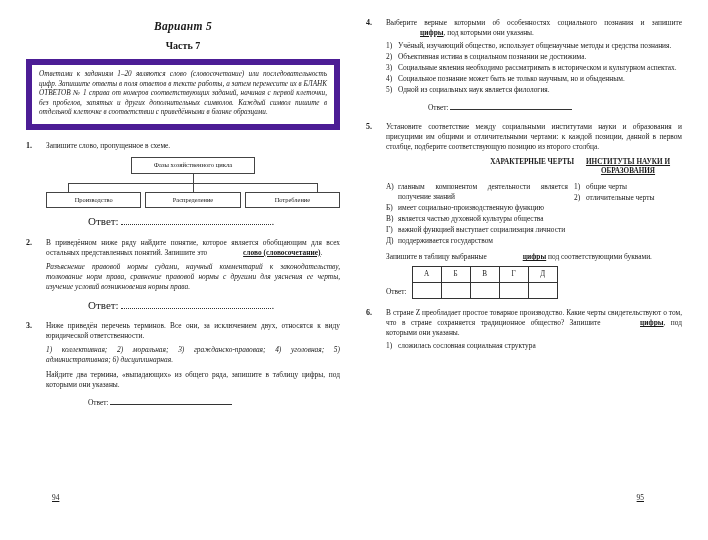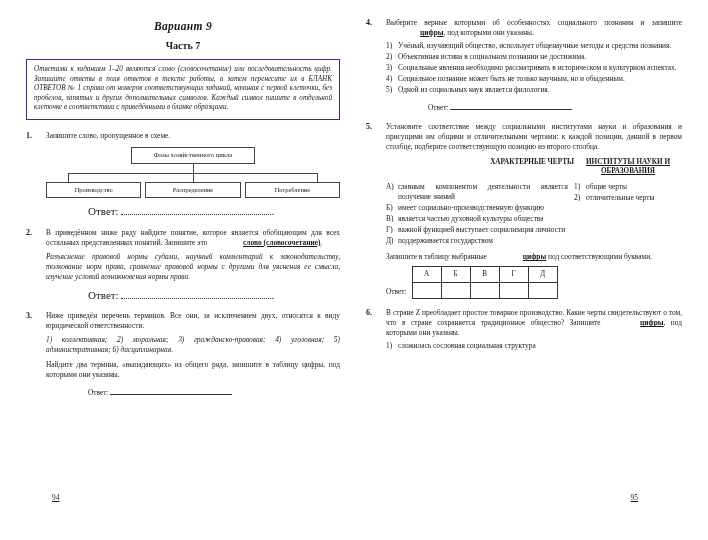--- a/index.html
+++ b/index.html
@@ -36,21 +36,21 @@
     margin:2px 0 8px 0;
     letter-spacing:.3px;
   }
   h2.part{
     text-align:center;
     font-size:10px;
     font-weight:bold;
     margin:0 0 8px 0;
   }
   .instr-box{
-    border:1px solid #4c1d95;
+    border:6px solid #4c1d95;
     padding:5px 7px 6px 7px;
     font-size:7.2px;
     line-height:1.32;
     text-align:justify;
     font-style:italic;
     margin-bottom:11px;
   }
 
   .task{
     display:flex;
@@ -158,32 +158,32 @@
   .ansgrid-wrap{display:flex;align-items:flex-end;gap:5px;}
   .ansgrid-label{font-size:7.4px;padding-bottom:2px;}
 
   .pagenum{
     position:absolute;
     bottom:10px;
     font-size:7.4px;
     text-decoration:underline;
   }
   .pagenum.l{left:26px;}
-  .pagenum.r{right:44px;margin-left:35px;}
+  .pagenum.r{right:38px;margin-left:35px;}
   .hr-note{font-size:7.4px;margin-top:5px;}
 </style>
 </head>
 <body>
 
 <div class="page">
   <div class="cols">
 
     <div class="col left">
 
-      <h1 class="variant">Вариант 9</h1>
+      <h1 class="variant">Вариант 5</h1>
       <h2 class="part">Часть 7</h2>
 
       <div class="instr-box">
         <span>Ответами к заданиям 1–20 являются слово (словосочетание) или последовательность цифр. Запишите ответы в поля ответов в тексте работы, а затем перенесите их в БЛАНК ОТВЕТОВ № 1 справа от номеров соответствующих заданий, начиная с первой клеточки, без пробелов, запятых и других дополнительных символов. Каждый символ пишите в отдельной клеточке в соответствии с приведёнными в бланке образцами.</span>
       </div>
 
       <div class="task">
         <div class="tnum">1.</div>
         <div class="tbody">
           <div>Запишите слово, пропущенное в схеме.</div>
@@ -208,21 +208,21 @@
           </div>
         </div>
       </div>
 
       <div class="task">
         <div class="tnum">2.</div>
         <div class="tbody">
           <div>
             <span>В приведённом ниже ряду найдите понятие, которое является обобщающим для всех остальных представленных понятий. Запишите это </span><u><b>слово (словосочетание)</b></u><span>.</span>
           </div>
-          <div class="ital" style="margin-top:4px">Разъяснение правовой нормы судами, научный комментарий к законодательству, толкование норм права, сравнение правовой нормы с другими для уяснения ее смысла, изучение условий возникновения нормы права.</div>
+          <div class="ital" style="margin-top:4px">Разъяснение правовой нормы судами, научный комментарий к законодательству, толкование норм права, сравнение правовой нормы с другими для уяснения ее черты, изучение условий возникновения нормы права.</div>
           <div class="answer">
             <span>Ответ:</span>
             <span class="dots"></span>.
           </div>
         </div>
       </div>
 
       <div class="task">
         <div class="tnum">3.</div>
         <div class="tbody">

